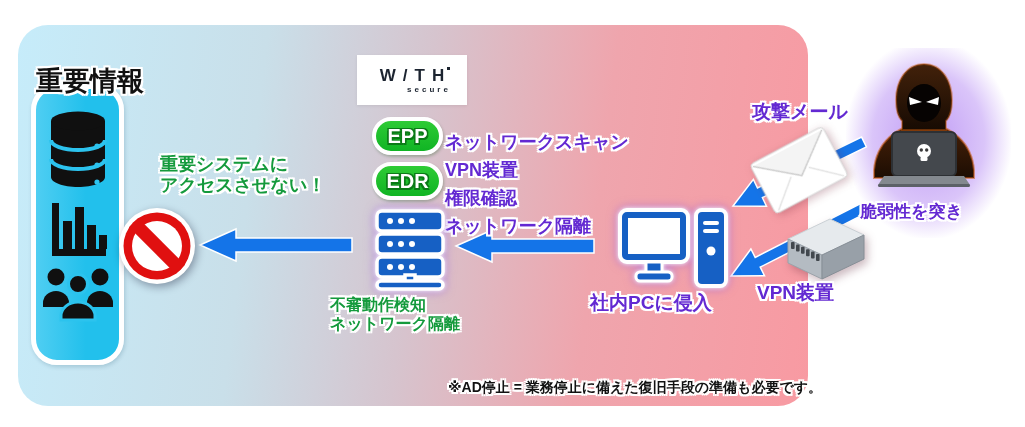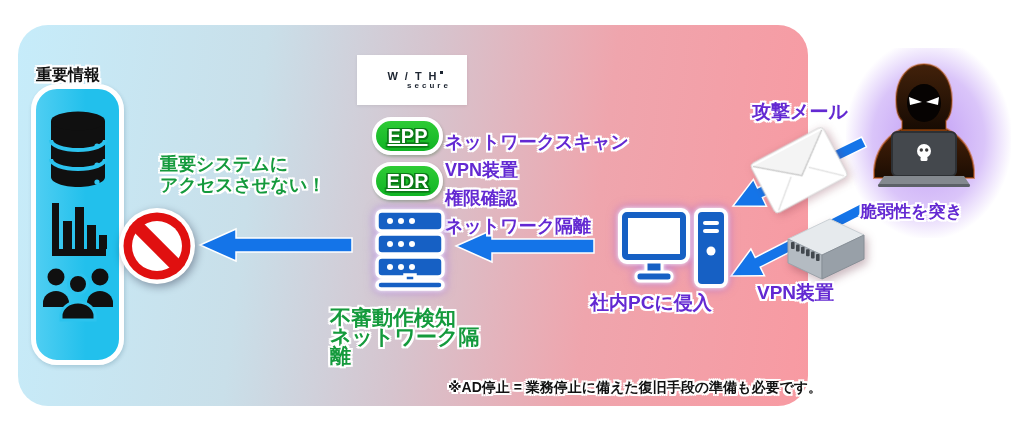--- a/index.html
+++ b/index.html
@@ -21,46 +21,45 @@
     box-shadow:1px 2px 4px rgba(0,60,90,.18);
   }
   .zone-icon{left:0;width:93px;display:flex;justify-content:center;}
   
   .ow{text-shadow:-2px -2px 0 #fff,2px -2px 0 #fff,-2px 2px 0 #fff,2px 2px 0 #fff,-2px 0 0 #fff,2px 0 0 #fff,0 -2px 0 #fff,0 2px 0 #fff,0 0 3px #fff;}
   .jp{font-weight:bold;letter-spacing:0;line-height:1.15;}
   .purple{color:#6329d2;}
   .green{color:#149a3c;}
   .black{color:#111;}
   .center{text-align:left;}
-  #zone-label{left:36px;top:66px;font-size:16px;}
+  #zone-label{left:36px;top:66px;font-size:27px;}
   #block-message{left:160px;top:154px;width:195px;font-size:18px;line-height:21px;}
-  #detection-message{left:330px;top:308px;width:165px;font-size:21px;line-height:19px;}
+  #detection-message{left:330px;top:295px;width:165px;font-size:16px;line-height:19px;}
   #attack-steps{left:445px;top:128px;width:212px;font-size:18px;line-height:28px;}
   #pc-caption{left:590px;top:292px;width:165px;font-size:19px;}
   #mail-caption{left:752px;top:101px;width:122px;font-size:19px;}
   #vpn-caption{left:757px;top:282px;width:120px;font-size:19px;}
   #hacker-caption{left:860px;top:201px;width:145px;font-size:17px;line-height:21px;}
   #footnote{left:448px;top:379px;width:360px;font-size:14px;white-space:nowrap;text-align:center;}
   
   #logo-box{
     left:357px;top:55px;width:110px;height:50px;background:#fff;
     display:flex;flex-direction:column;align-items:center;justify-content:center;
     box-shadow:0 1px 3px rgba(0,0,0,.08);
   }
-  #logo-brand{font-size:11px;font-weight:bold;color:#1c2430;letter-spacing:7px;text-indent:7px;position:relative;}
+  #logo-brand{font-size:17px;font-weight:bold;color:#1c2430;letter-spacing:7px;text-indent:7px;position:relative;}
   #logo-brand::after{content:'';position:absolute;right:1px;top:1px;width:3px;height:3px;background:#1c2430;}
   #logo-sub{font-size:8px;font-weight:bold;color:#1c2430;letter-spacing:3px;margin:-1px 0 0 34px;}
   
   .badge{
     width:71px;height:38px;border-radius:19px;background:linear-gradient(180deg,#2ecb35,#10b424);
     border:4px solid #fff;box-sizing:border-box;display:flex;align-items:center;justify-content:center;
     color:#fff;font-weight:bold;font-size:20px;
     text-shadow:-1.5px -1.5px 0 #0b7a17,1.5px -1.5px 0 #0b7a17,-1.5px 1.5px 0 #0b7a17,1.5px 1.5px 0 #0b7a17;
     box-shadow:1px 2px 3px rgba(0,70,0,.25);
-    text-decoration:underline;
   }
   #epp-badge{left:372px;top:117px;}
   #edr-badge{left:372px;top:162px;}
   .glowicon{filter:drop-shadow(0 0 2px #fff) drop-shadow(0 0 5px rgba(139,74,224,.55));}
   #prohibition{filter:drop-shadow(2px 3px 4px rgba(0,0,30,.35));}
   #envelope{filter:drop-shadow(2px 3px 4px rgba(120,40,60,.30));transform:rotate(-28deg);}
   #vpn-device{filter:drop-shadow(3px 4px 4px rgba(90,30,50,.30));}
   #hacker-glow{
     left:846px;top:48px;width:165px;height:190px;
     background:radial-gradient(ellipse at 50% 48%,rgba(158,102,240,.65) 0%,rgba(158,102,240,.38) 48%,rgba(158,102,240,0) 72%);

